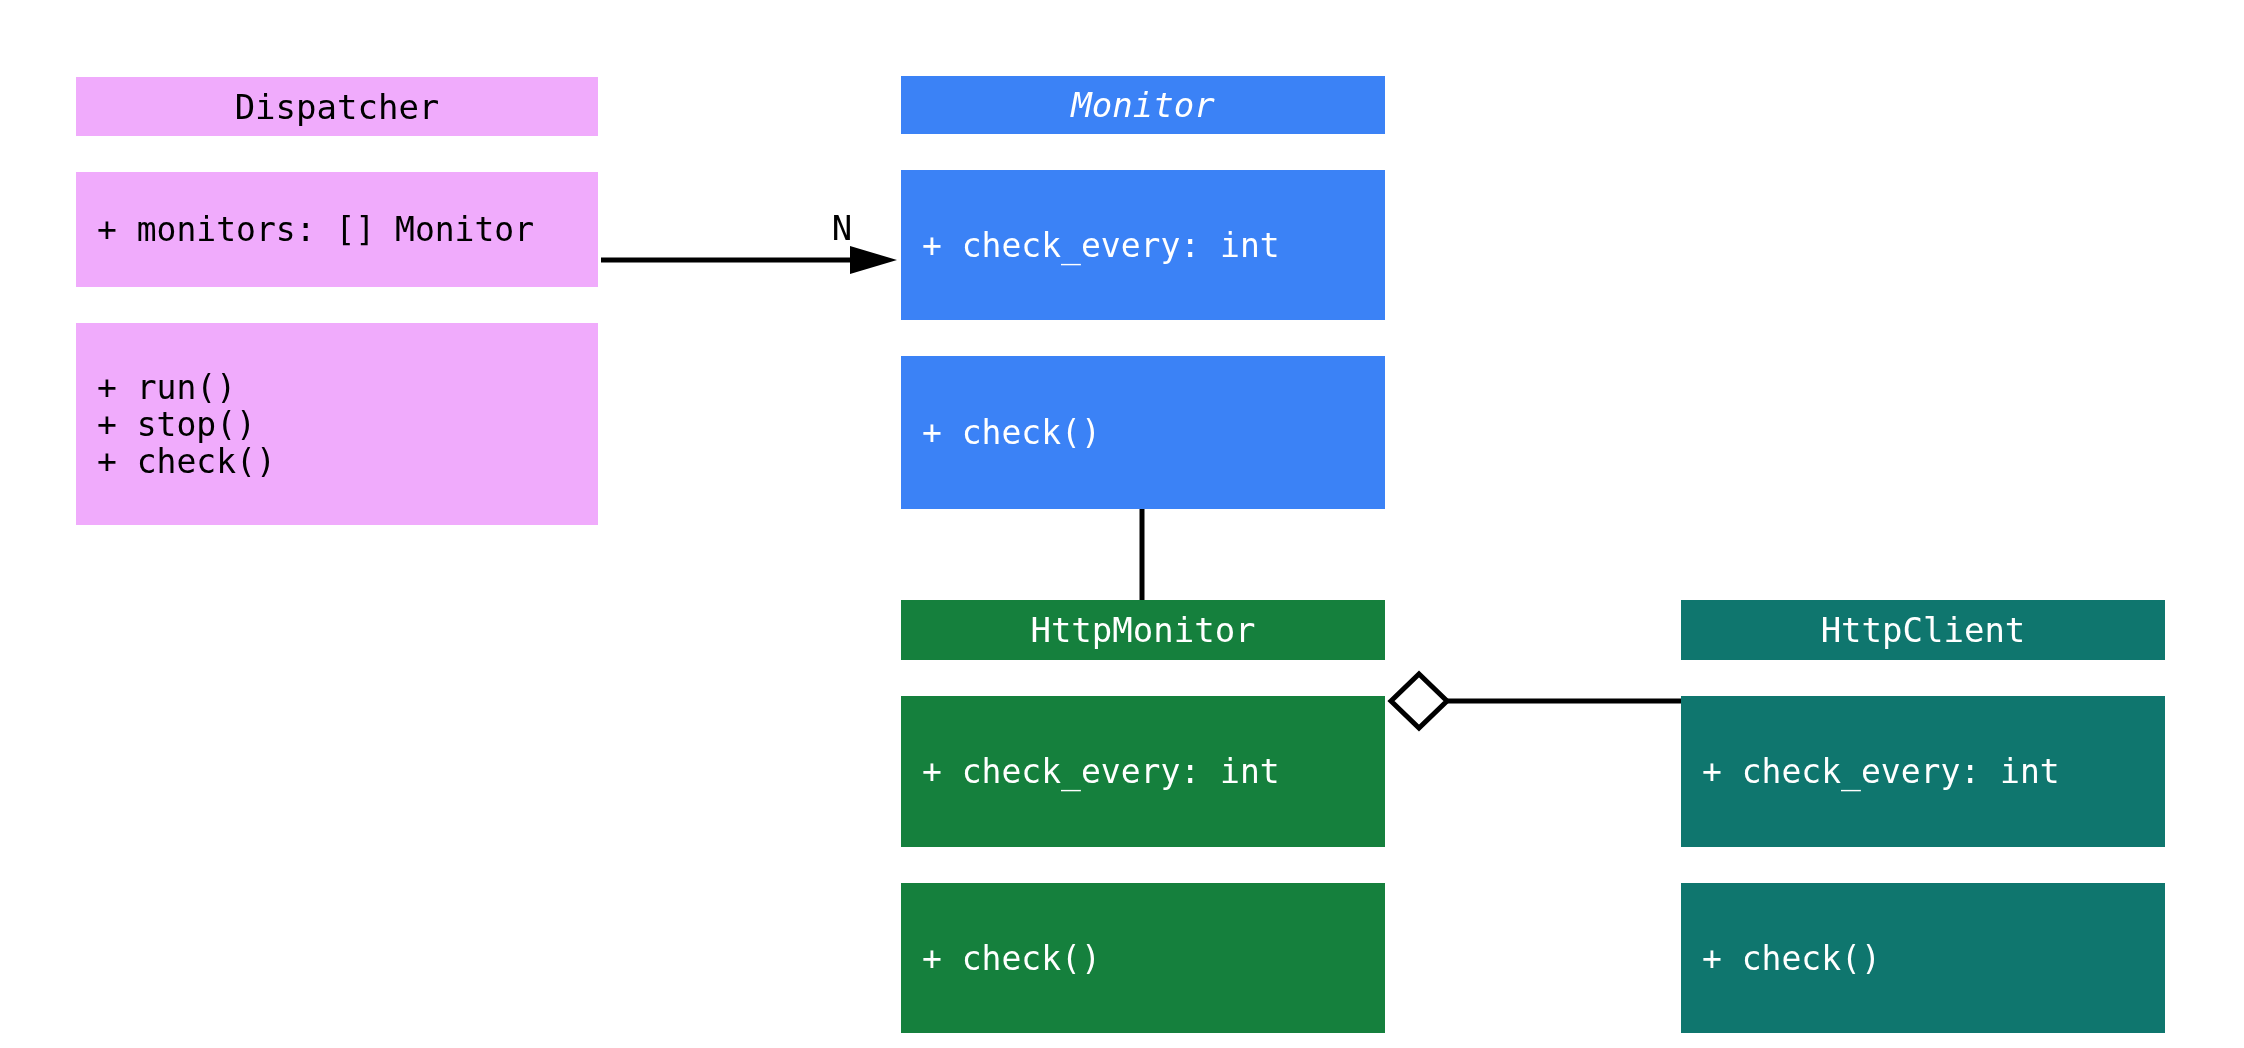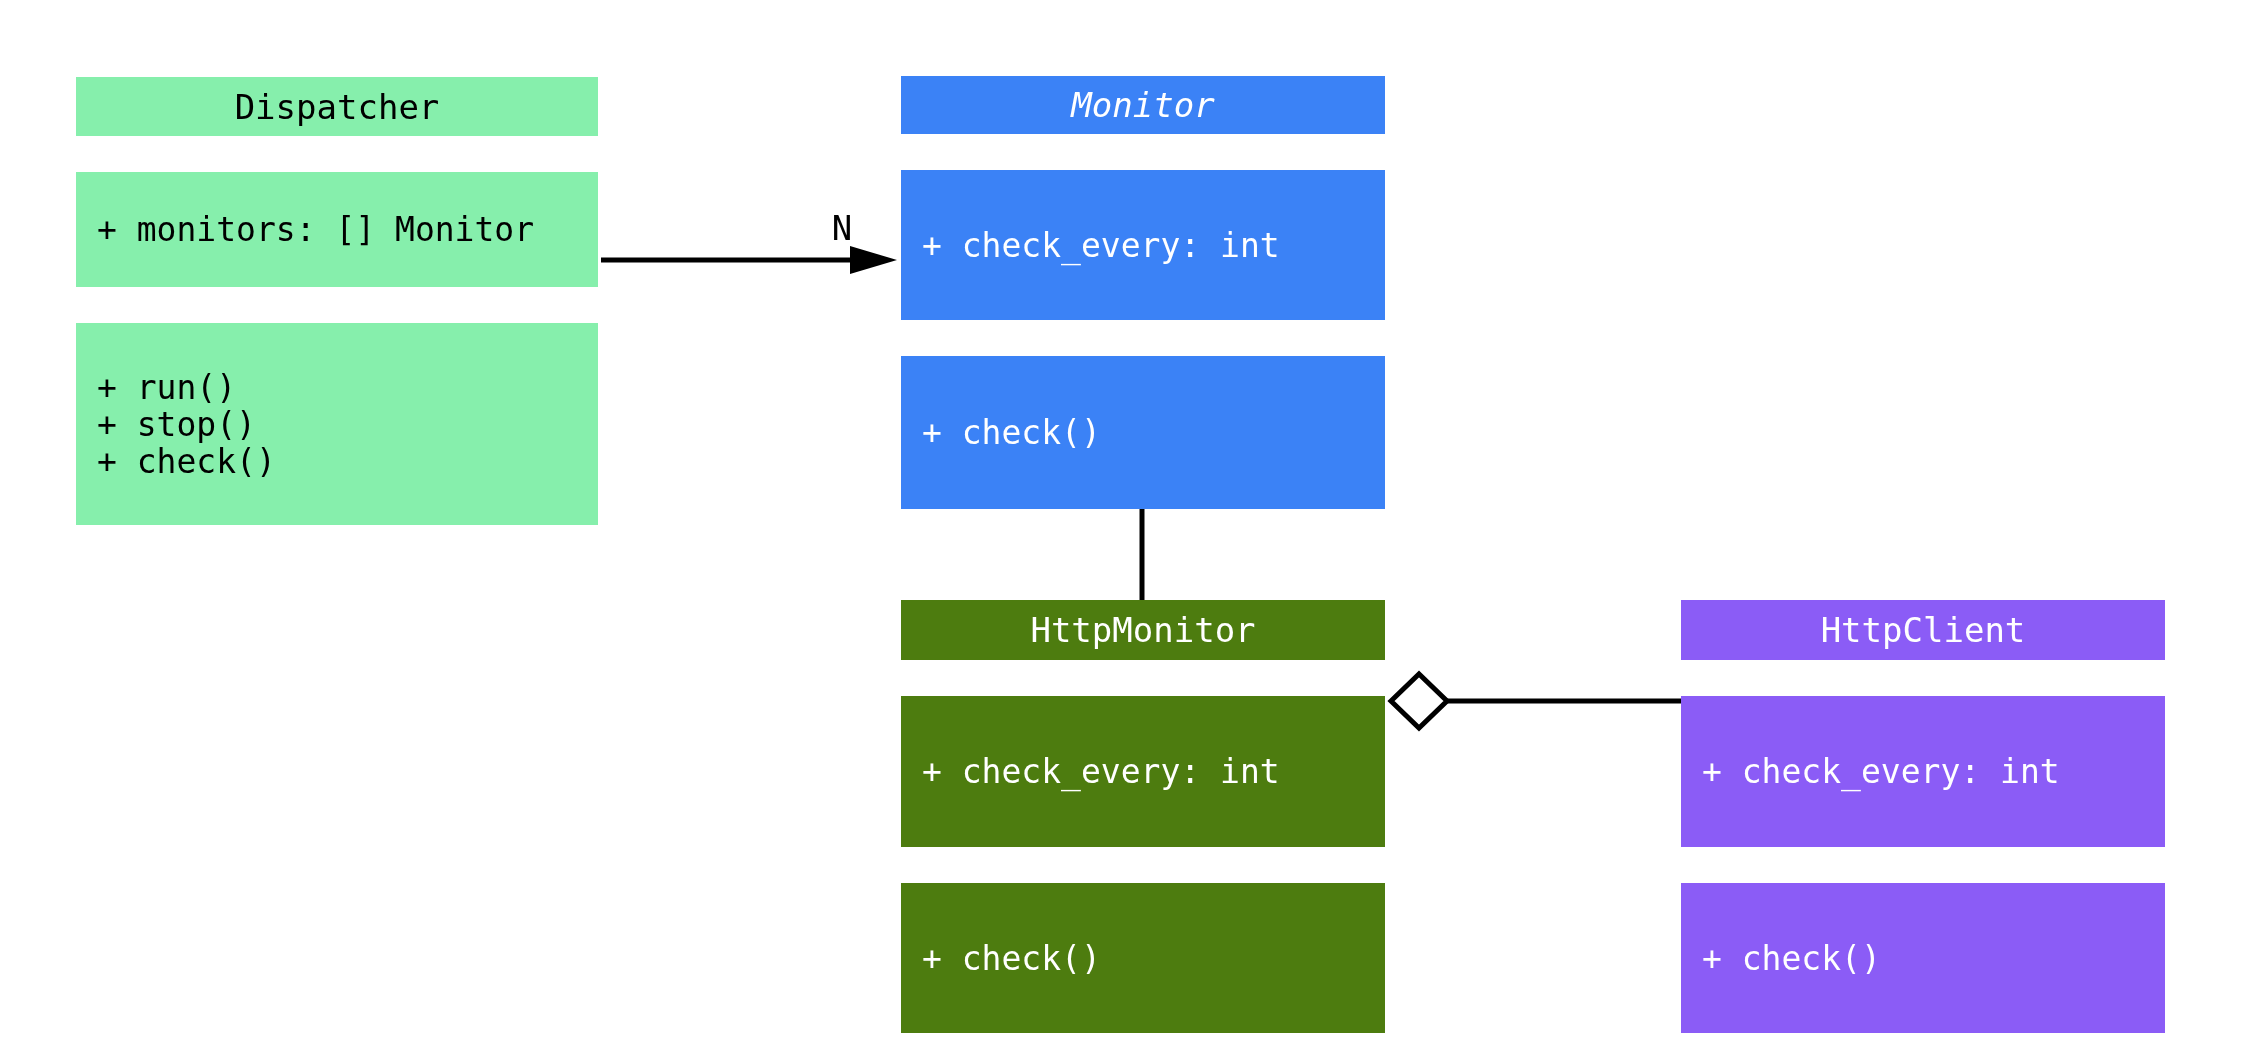--- a/index.html
+++ b/index.html
@@ -42,39 +42,39 @@
     padding-right: 10px;
     font-size: 33px;
     margin-top: 32px;
   }
   .uml-class .line {
     line-height: 37px;
     white-space: pre;
   }
 
   .c-dispatcher { left: 76px;  top: 77px;  width: 522px; }
-  .c-dispatcher .row        { background: #86efac; color: #000000; }
+  .c-dispatcher .row        { background: #f0abfc; color: #000000; }
   .c-dispatcher .row.title  { height: 59px; }
   .c-dispatcher .row.attrs  { height: 115px; }
   .c-dispatcher .row.methods{ height: 202px; }
 
   .c-monitor { left: 901px; top: 76px; width: 484px; }
   .c-monitor .row        { background: #3b82f6; color: #ffffff; }
   .c-monitor .row.title  { height: 58px; font-style: italic; }
   .c-monitor .row.attrs  { height: 150px; }
   .c-monitor .row.methods{ height: 153px; }
 
   .c-httpmonitor { left: 901px; top: 600px; width: 484px; }
-  .c-httpmonitor .row        { background: #4d7c0f; color: #ffffff; }
+  .c-httpmonitor .row        { background: #15803d; color: #ffffff; }
   .c-httpmonitor .row.title  { height: 60px; }
   .c-httpmonitor .row.attrs  { height: 151px; }
   .c-httpmonitor .row.methods{ height: 150px; }
 
   .c-httpclient { left: 1681px; top: 600px; width: 484px; }
-  .c-httpclient .row        { background: #8b5cf6; color: #ffffff; }
+  .c-httpclient .row        { background: #0f766e; color: #ffffff; }
   .c-httpclient .row.title  { height: 60px; }
   .c-httpclient .row.attrs  { height: 151px; }
   .c-httpclient .row.methods{ height: 150px; }
 
   
   .rel {
     position: absolute;
     overflow: visible;
   }
   .rel-assoc   { left: 598px;  top: 240px; }

